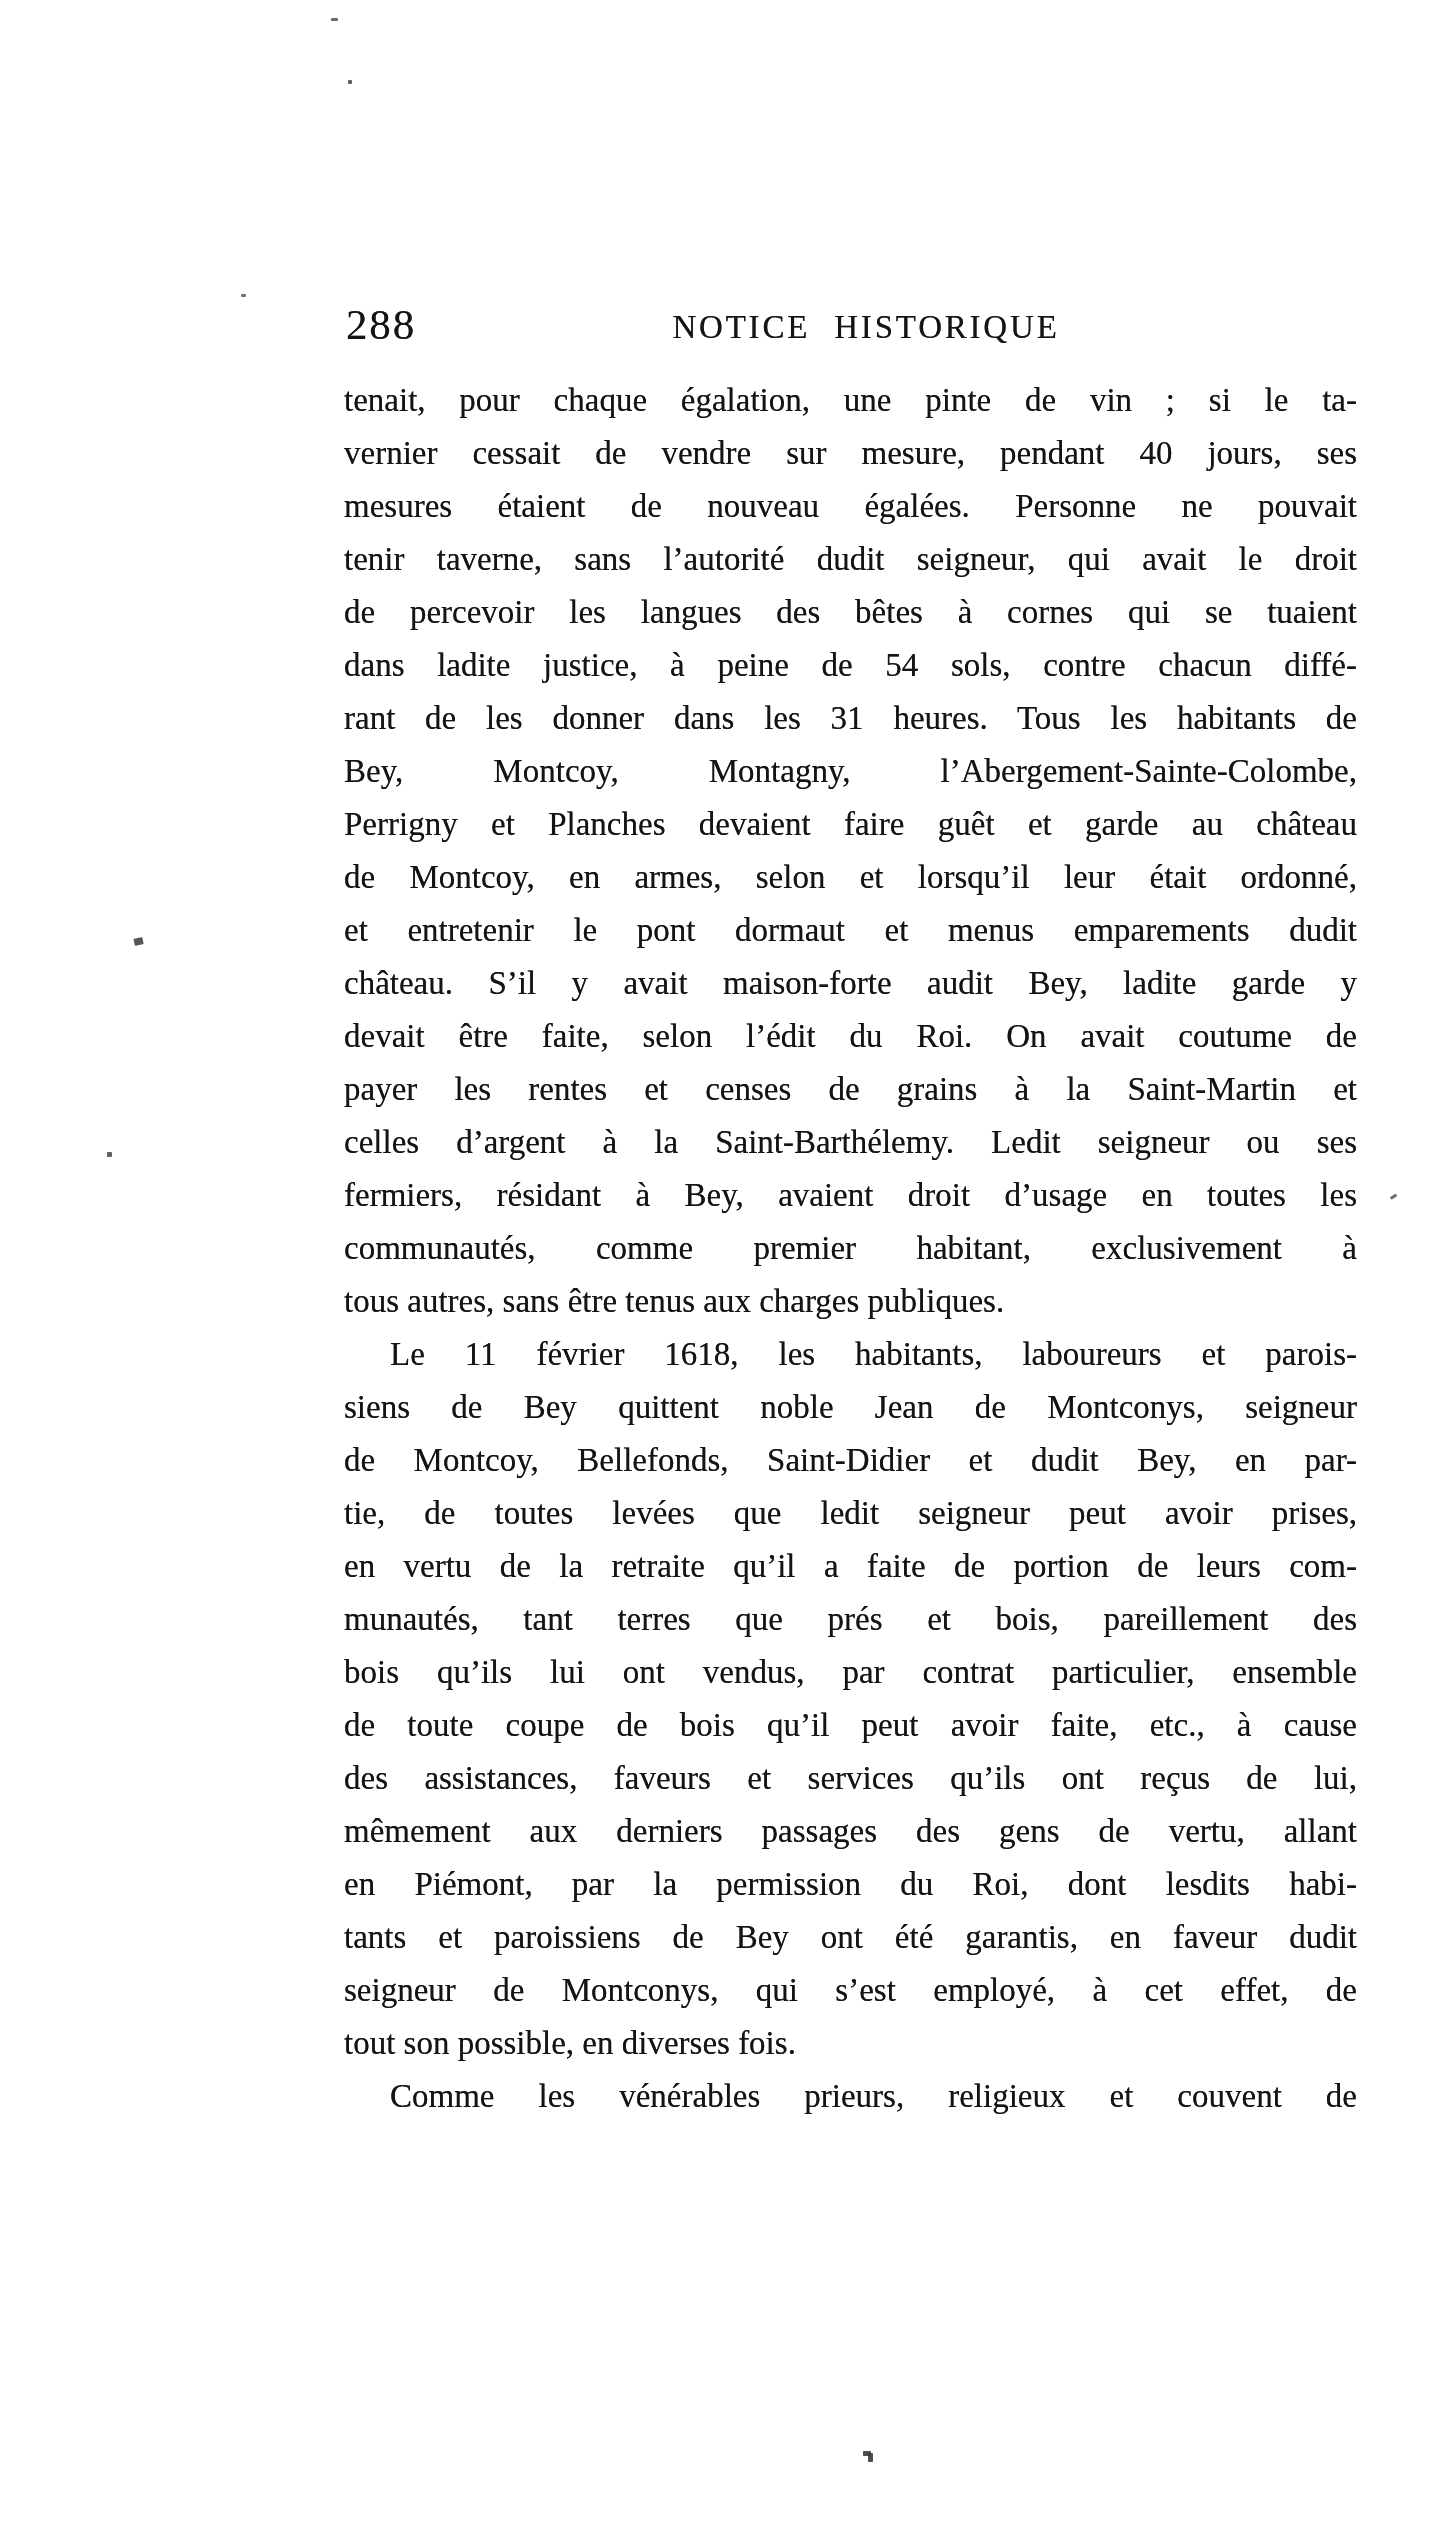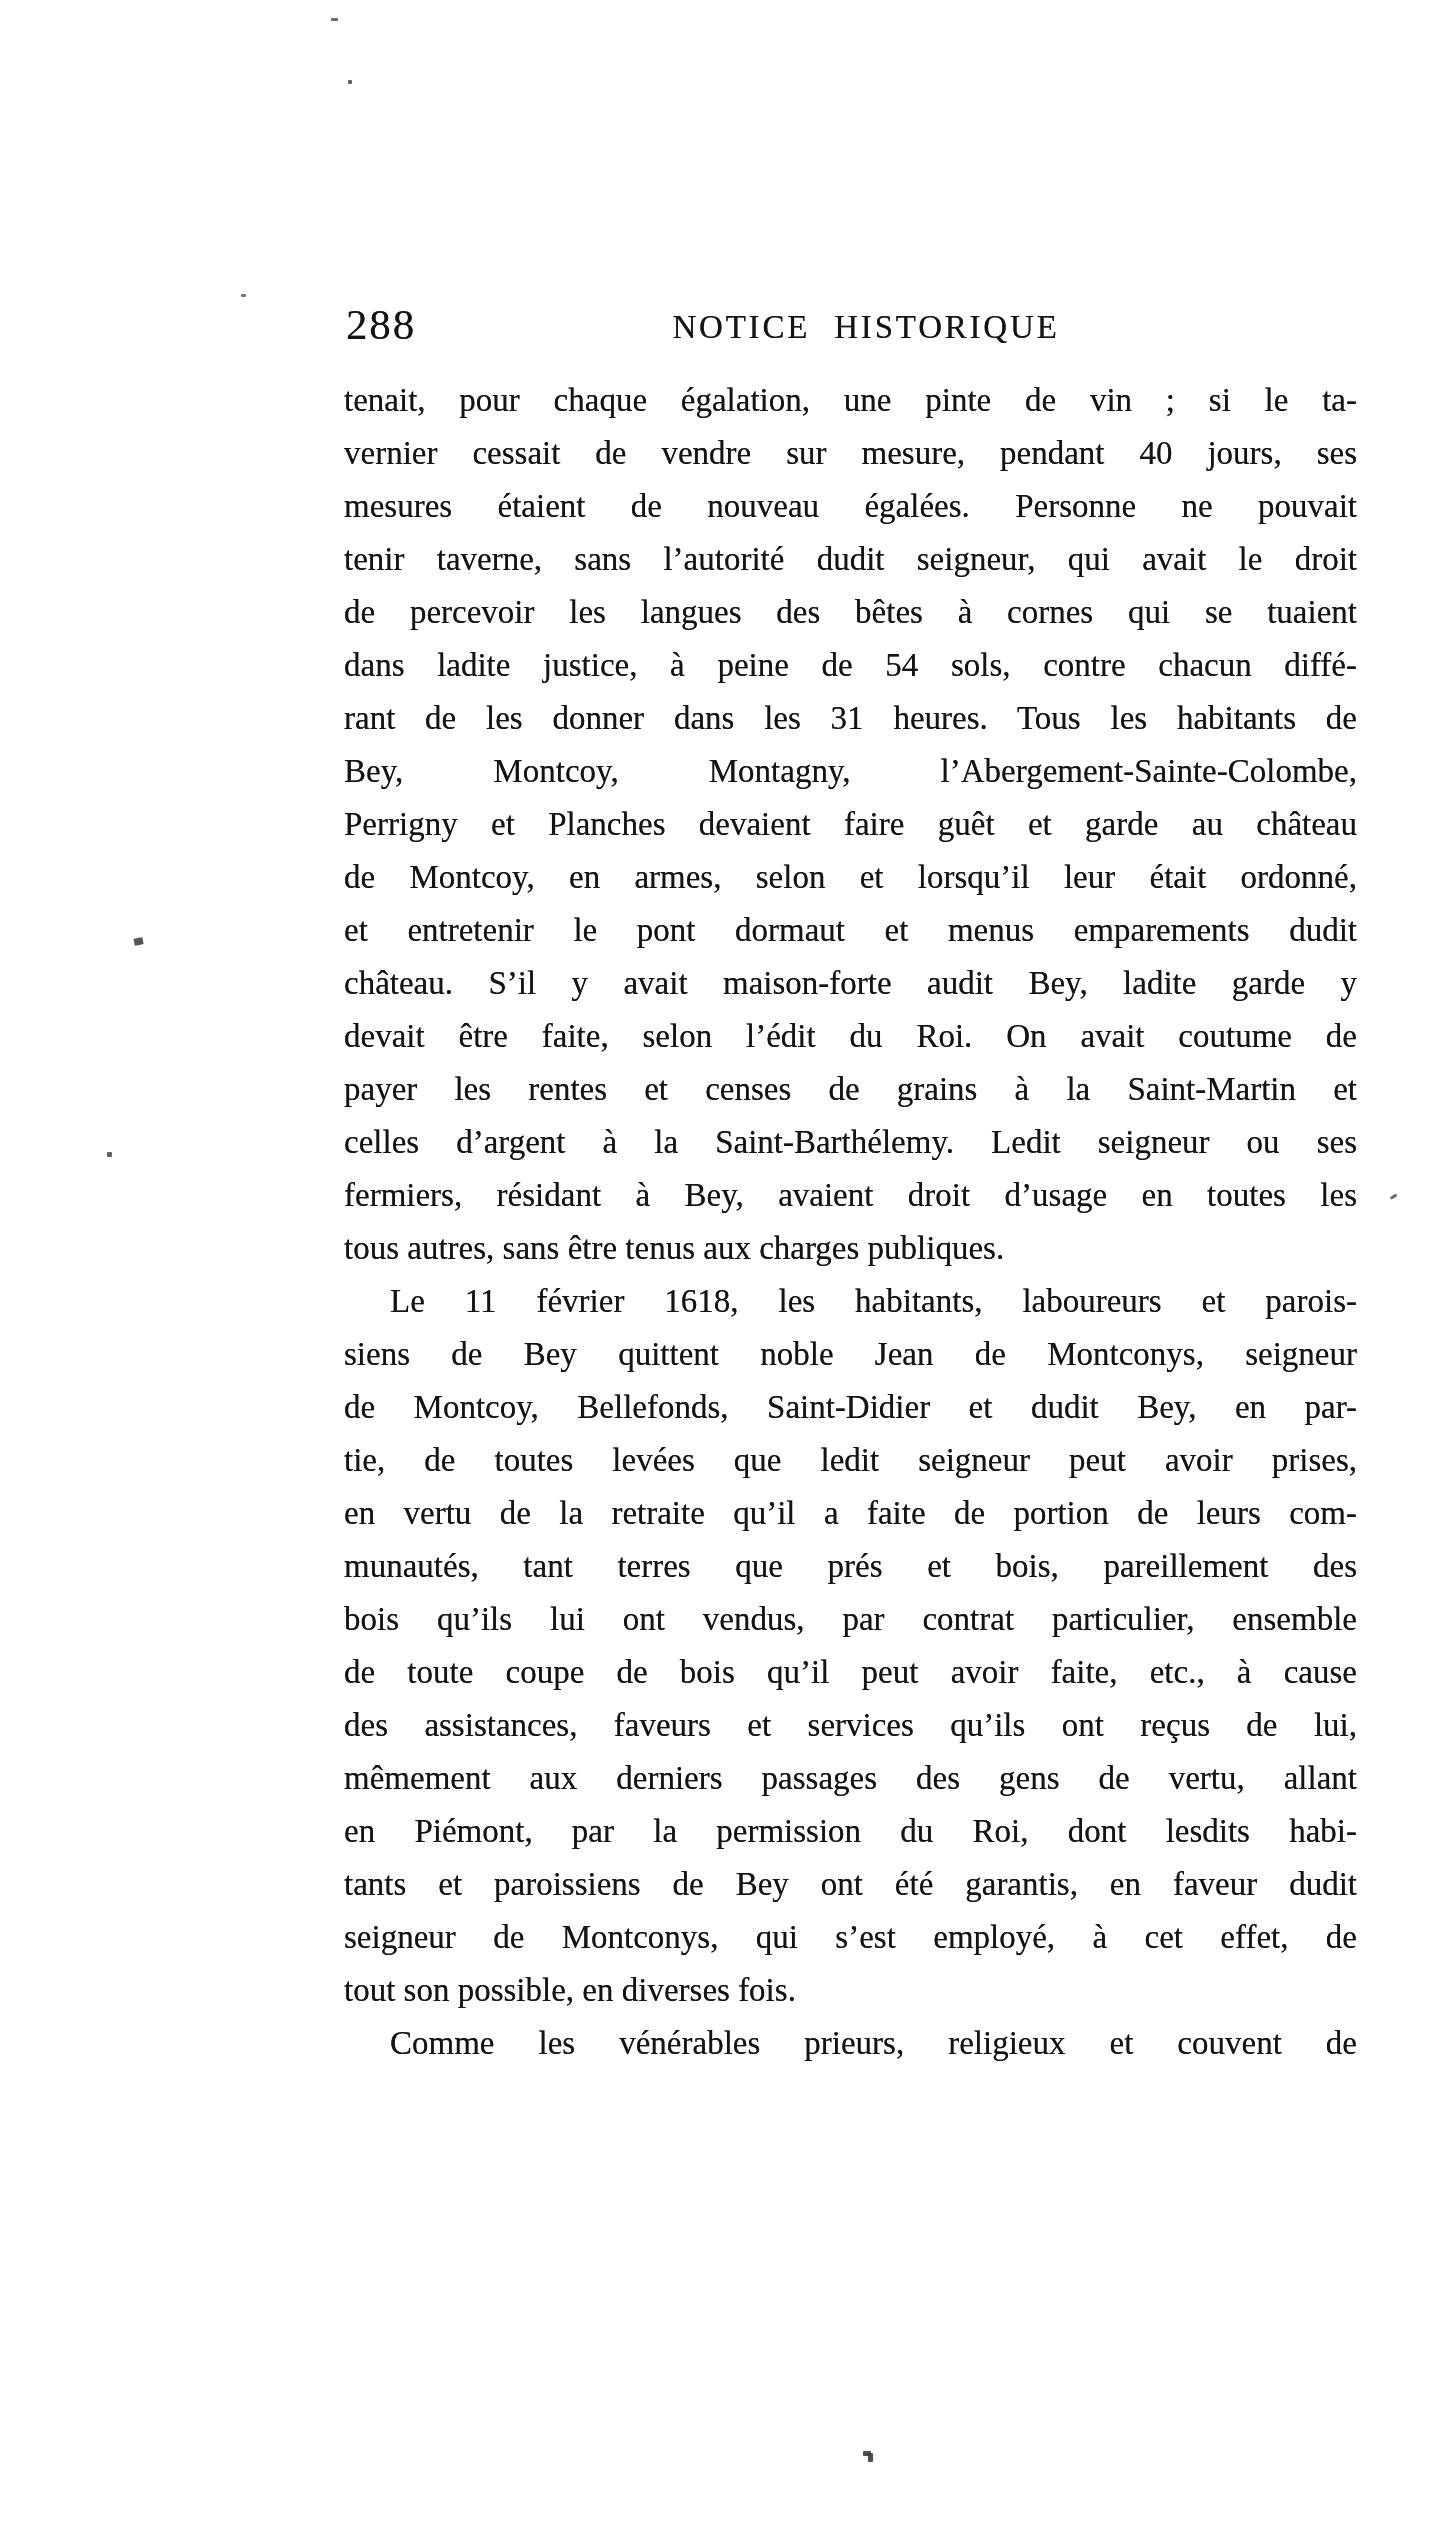--- a/index.html
+++ b/index.html
@@ -95,20 +95,21 @@
     <div class="line">rant de les donner dans les 31 heures. Tous les habitants de</div>
     <div class="line">Bey, Montcoy, Montagny, l’Abergement-Sainte-Colombe,</div>
     <div class="line">Perrigny et Planches devaient faire guêt et garde au château</div>
     <div class="line">de Montcoy, en armes, selon et lorsqu’il leur était ordonné,</div>
     <div class="line">et entretenir le pont dormaut et menus emparements dudit</div>
     <div class="line">château. S’il y avait maison-forte audit Bey, ladite garde y</div>
     <div class="line">devait être faite, selon l’édit du Roi. On avait coutume de</div>
     <div class="line">payer les rentes et censes de grains à la Saint-Martin et</div>
     <div class="line">celles d’argent à la Saint-Barthélemy. Ledit seigneur ou ses</div>
     <div class="line">fermiers, résidant à Bey, avaient droit d’usage en toutes les</div>
+    <div class="line">communautés, comme premier habitant, exclusivement à</div>
     <div class="line para-end">tous autres, sans être tenus aux charges publiques.</div>
     <div class="line indent">Le 11 février 1618, les habitants, laboureurs et parois-</div>
     <div class="line">siens de Bey quittent noble Jean de Montconys, seigneur</div>
     <div class="line">de Montcoy, Bellefonds, Saint-Didier et dudit Bey, en par-</div>
     <div class="line">tie, de toutes levées que ledit seigneur peut avoir prises,</div>
     <div class="line">en vertu de la retraite qu’il a faite de portion de leurs com-</div>
     <div class="line">munautés, tant terres que prés et bois, pareillement des</div>
     <div class="line">bois qu’ils lui ont vendus, par contrat particulier, ensemble</div>
     <div class="line">de toute coupe de bois qu’il peut avoir faite, etc., à cause</div>
     <div class="line">des assistances, faveurs et services qu’ils ont reçus de lui,</div>

